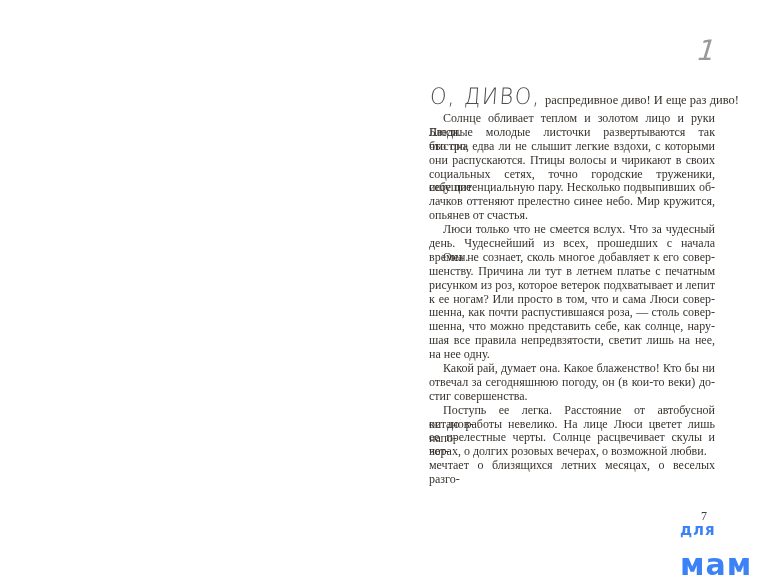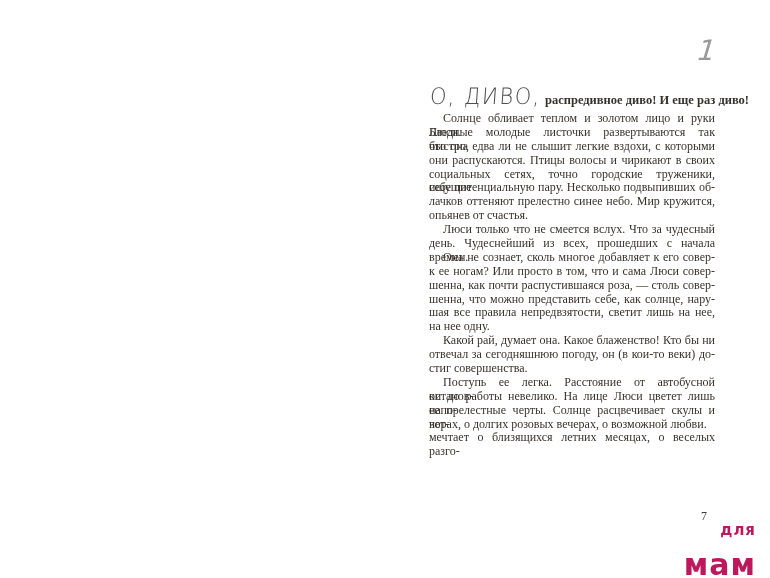--- a/index.html
+++ b/index.html
@@ -42,21 +42,21 @@
     font-family: "DejaVu Sans", sans-serif;
     font-weight: 300;
     font-size: 21px;
     letter-spacing: 1.5px;
     color: #4d4d4d;
     transform: skewX(-4deg) scaleY(1.08);
     transform-origin: left bottom;
   }
   .heading-rest {
     font-family: "Liberation Serif", serif;
-    font-weight: bold;
+    font-weight: normal;
     font-size: 12.5px;
     color: #38322c;
     margin-left: 5px;
   }
   .body-text { margin-top: 0; }
   .line {
     height: 13.9px;
     line-height: 13.9px;
     font-size: 12px;
     color: #38322c;
@@ -76,24 +76,24 @@
     font-family: "Liberation Serif", serif;
     font-size: 12px;
     color: #3e3e3e;
   }
   
   .watermark {
     position: absolute;
     left: 680px;
     top: 523px;
     width: 76px;
-    text-align: right;
+    text-align: left;
     font-family: "DejaVu Sans", sans-serif;
     font-weight: bold;
-    color: #be185d;
+    color: #3b82f6;
     user-select: none;
   }
   .watermark-line1 {
     font-size: 15px;
     line-height: 15px;
     letter-spacing: 1px;
   }
   .watermark-line2 {
     font-size: 30px;
     line-height: 25px;
@@ -117,20 +117,22 @@
         <div class="line">Бледные молодые листочки развертываются так быстро,</div>
         <div class="line">что она едва ли не слышит легкие вздохи, с которыми</div>
         <div class="line">они распускаются. Птицы волосы и чирикают в своих</div>
         <div class="line">социальных сетях, точно городские труженики, ищущие</div>
         <div class="line">себе потенциальную пару. Несколько подвыпивших об-</div>
         <div class="line">лачков оттеняют прелестно синее небо. Мир кружится,</div>
         <div class="line last">опьянев от счастья.</div>
         <div class="line indent">Люси только что не смеется вслух. Что за чудесный</div>
         <div class="line last">день. Чудеснейший из всех, прошедших с начала времен.</div>
         <div class="line indent">Она не сознает, сколь многое добавляет к его совер-</div>
+        <div class="line">шенству. Причина ли тут в летнем платье с печатным</div>
+        <div class="line">рисунком из роз, которое ветерок подхватывает и лепит</div>
         <div class="line">к ее ногам? Или просто в том, что и сама Люси совер-</div>
         <div class="line">шенна, как почти распустившаяся роза, — столь совер-</div>
         <div class="line">шенна, что можно представить себе, как солнце, нару-</div>
         <div class="line">шая все правила непредвзятости, светит лишь на нее,</div>
         <div class="line last">на нее одну.</div>
         <div class="line indent">Какой рай, думает она. Какое блаженство! Кто бы ни</div>
         <div class="line">отвечал за сегодняшнюю погоду, он (в кои-то веки) до-</div>
         <div class="line last">стиг совершенства.</div>
         <div class="line indent">Поступь ее легка. Расстояние от автобусной останов-</div>
         <div class="line">ки до работы невелико. На лице Люси цветет лишь напо-</div>

